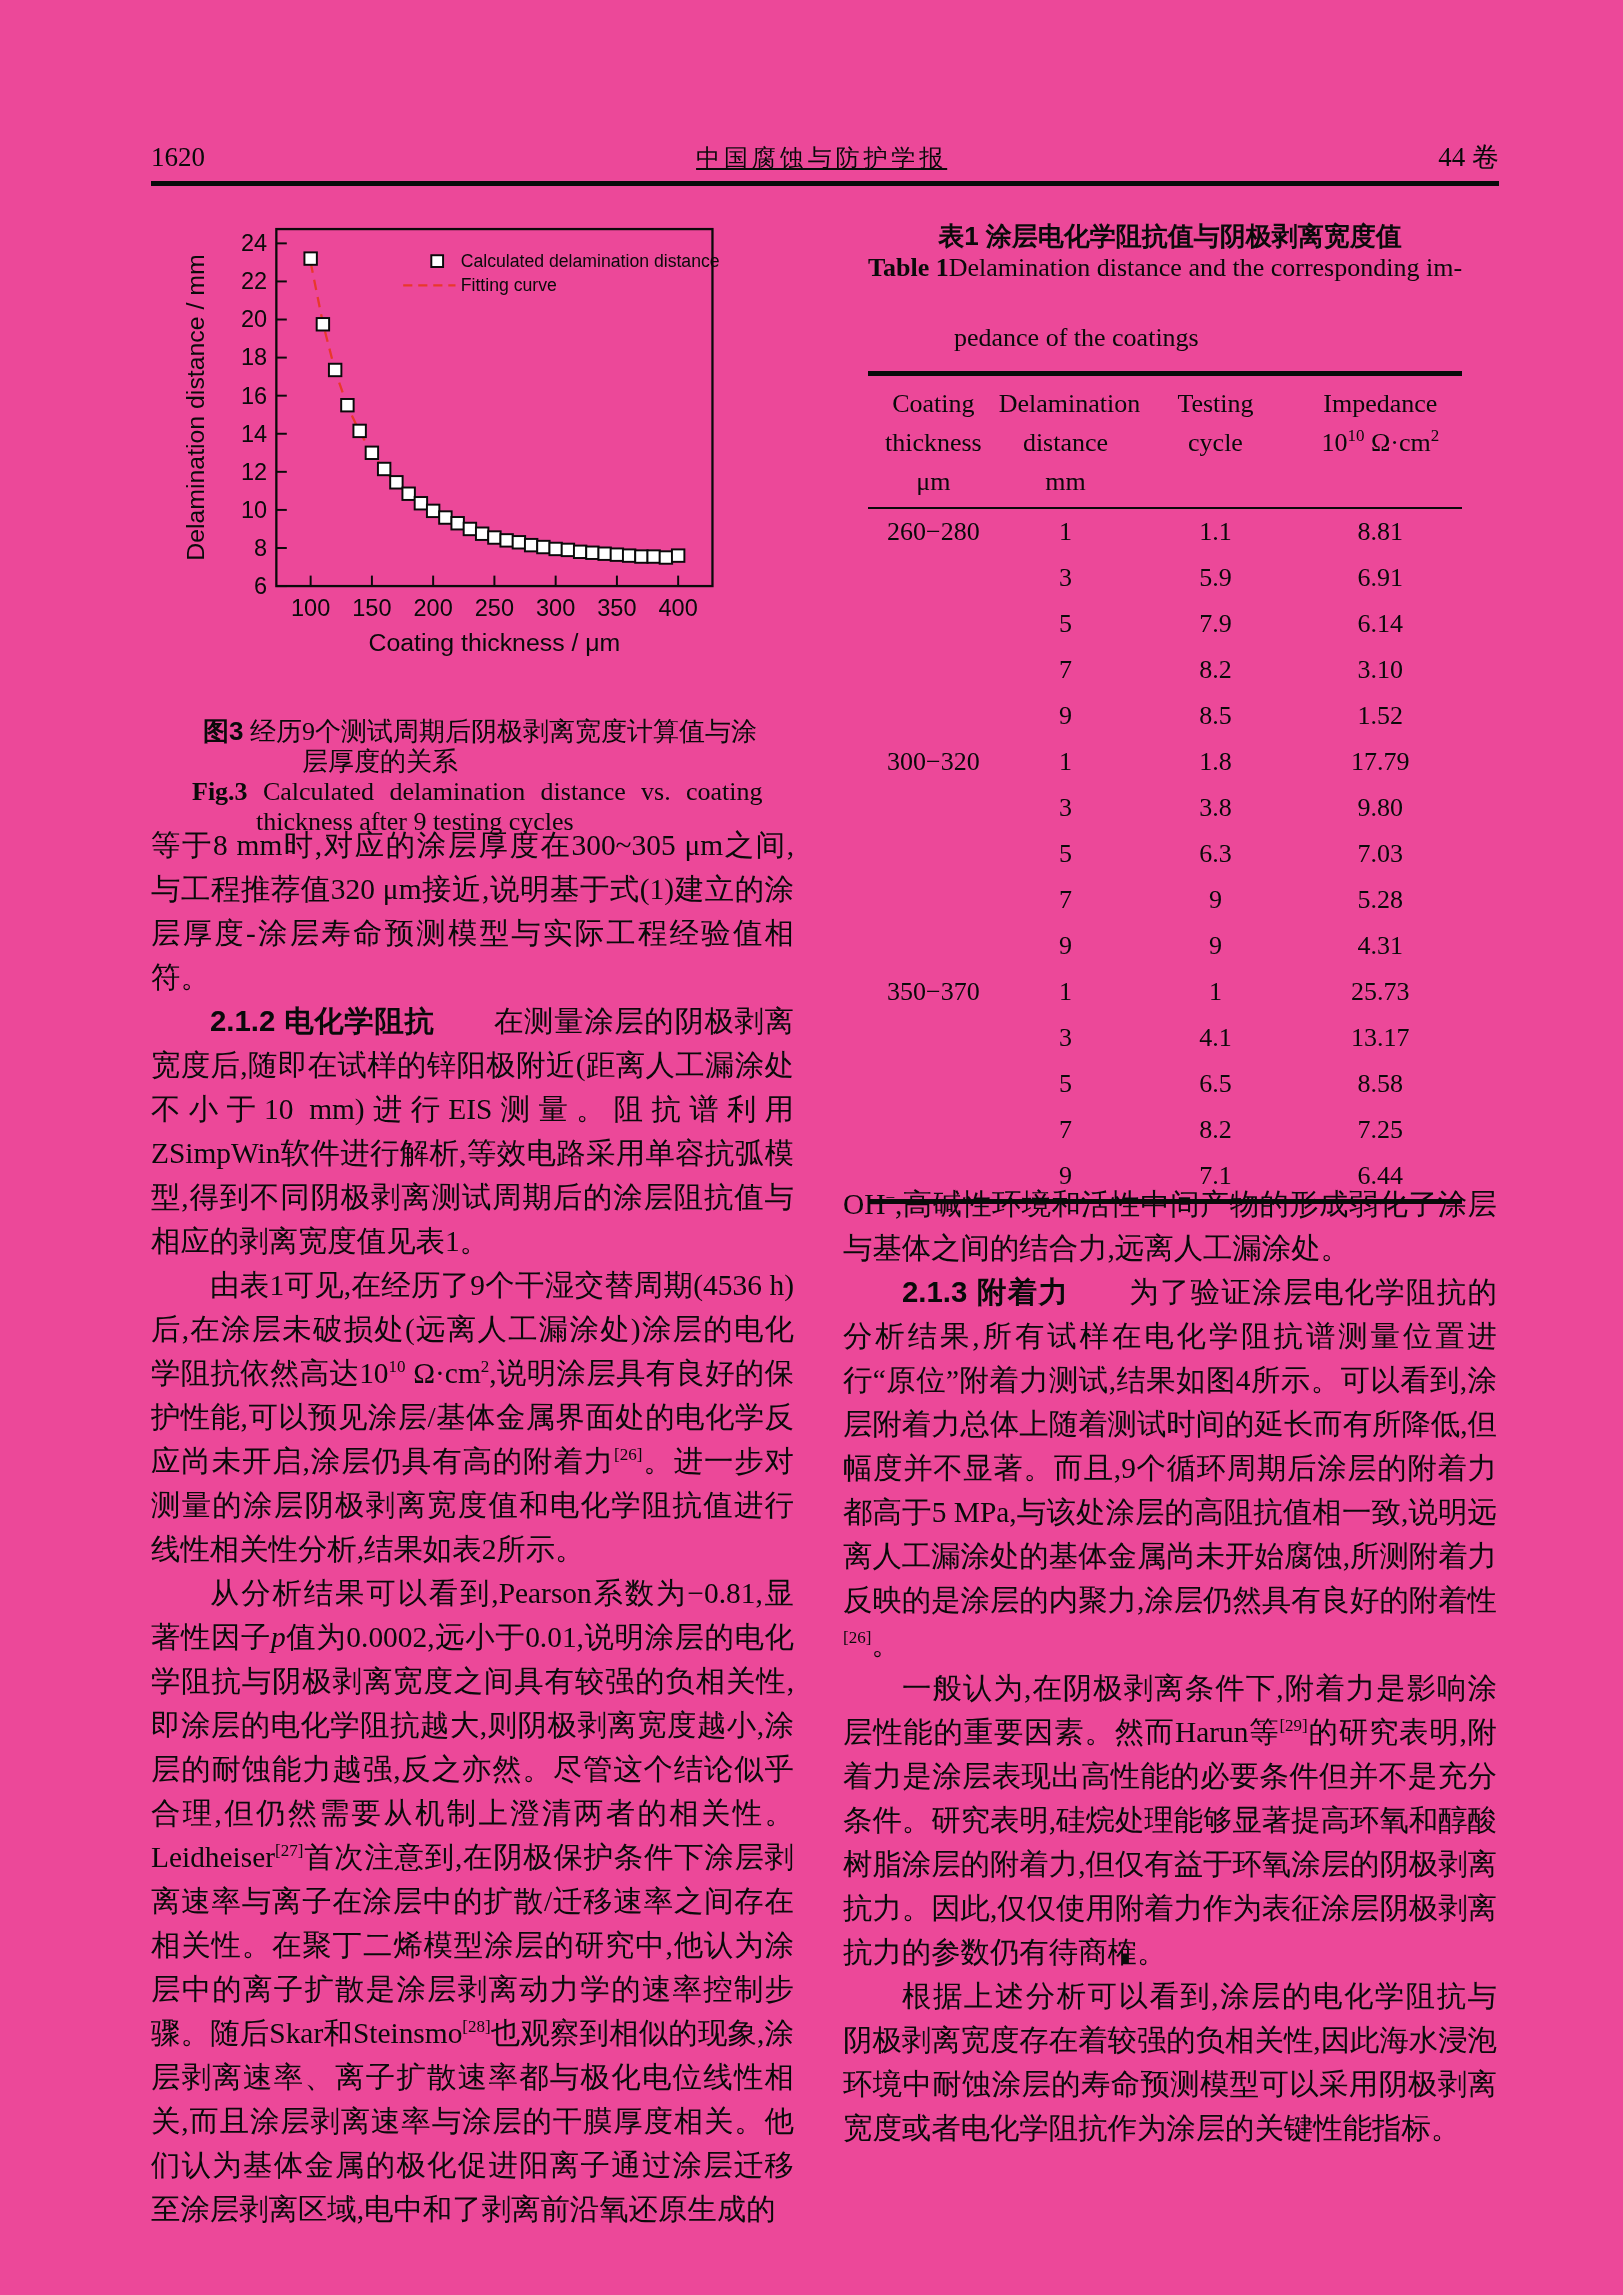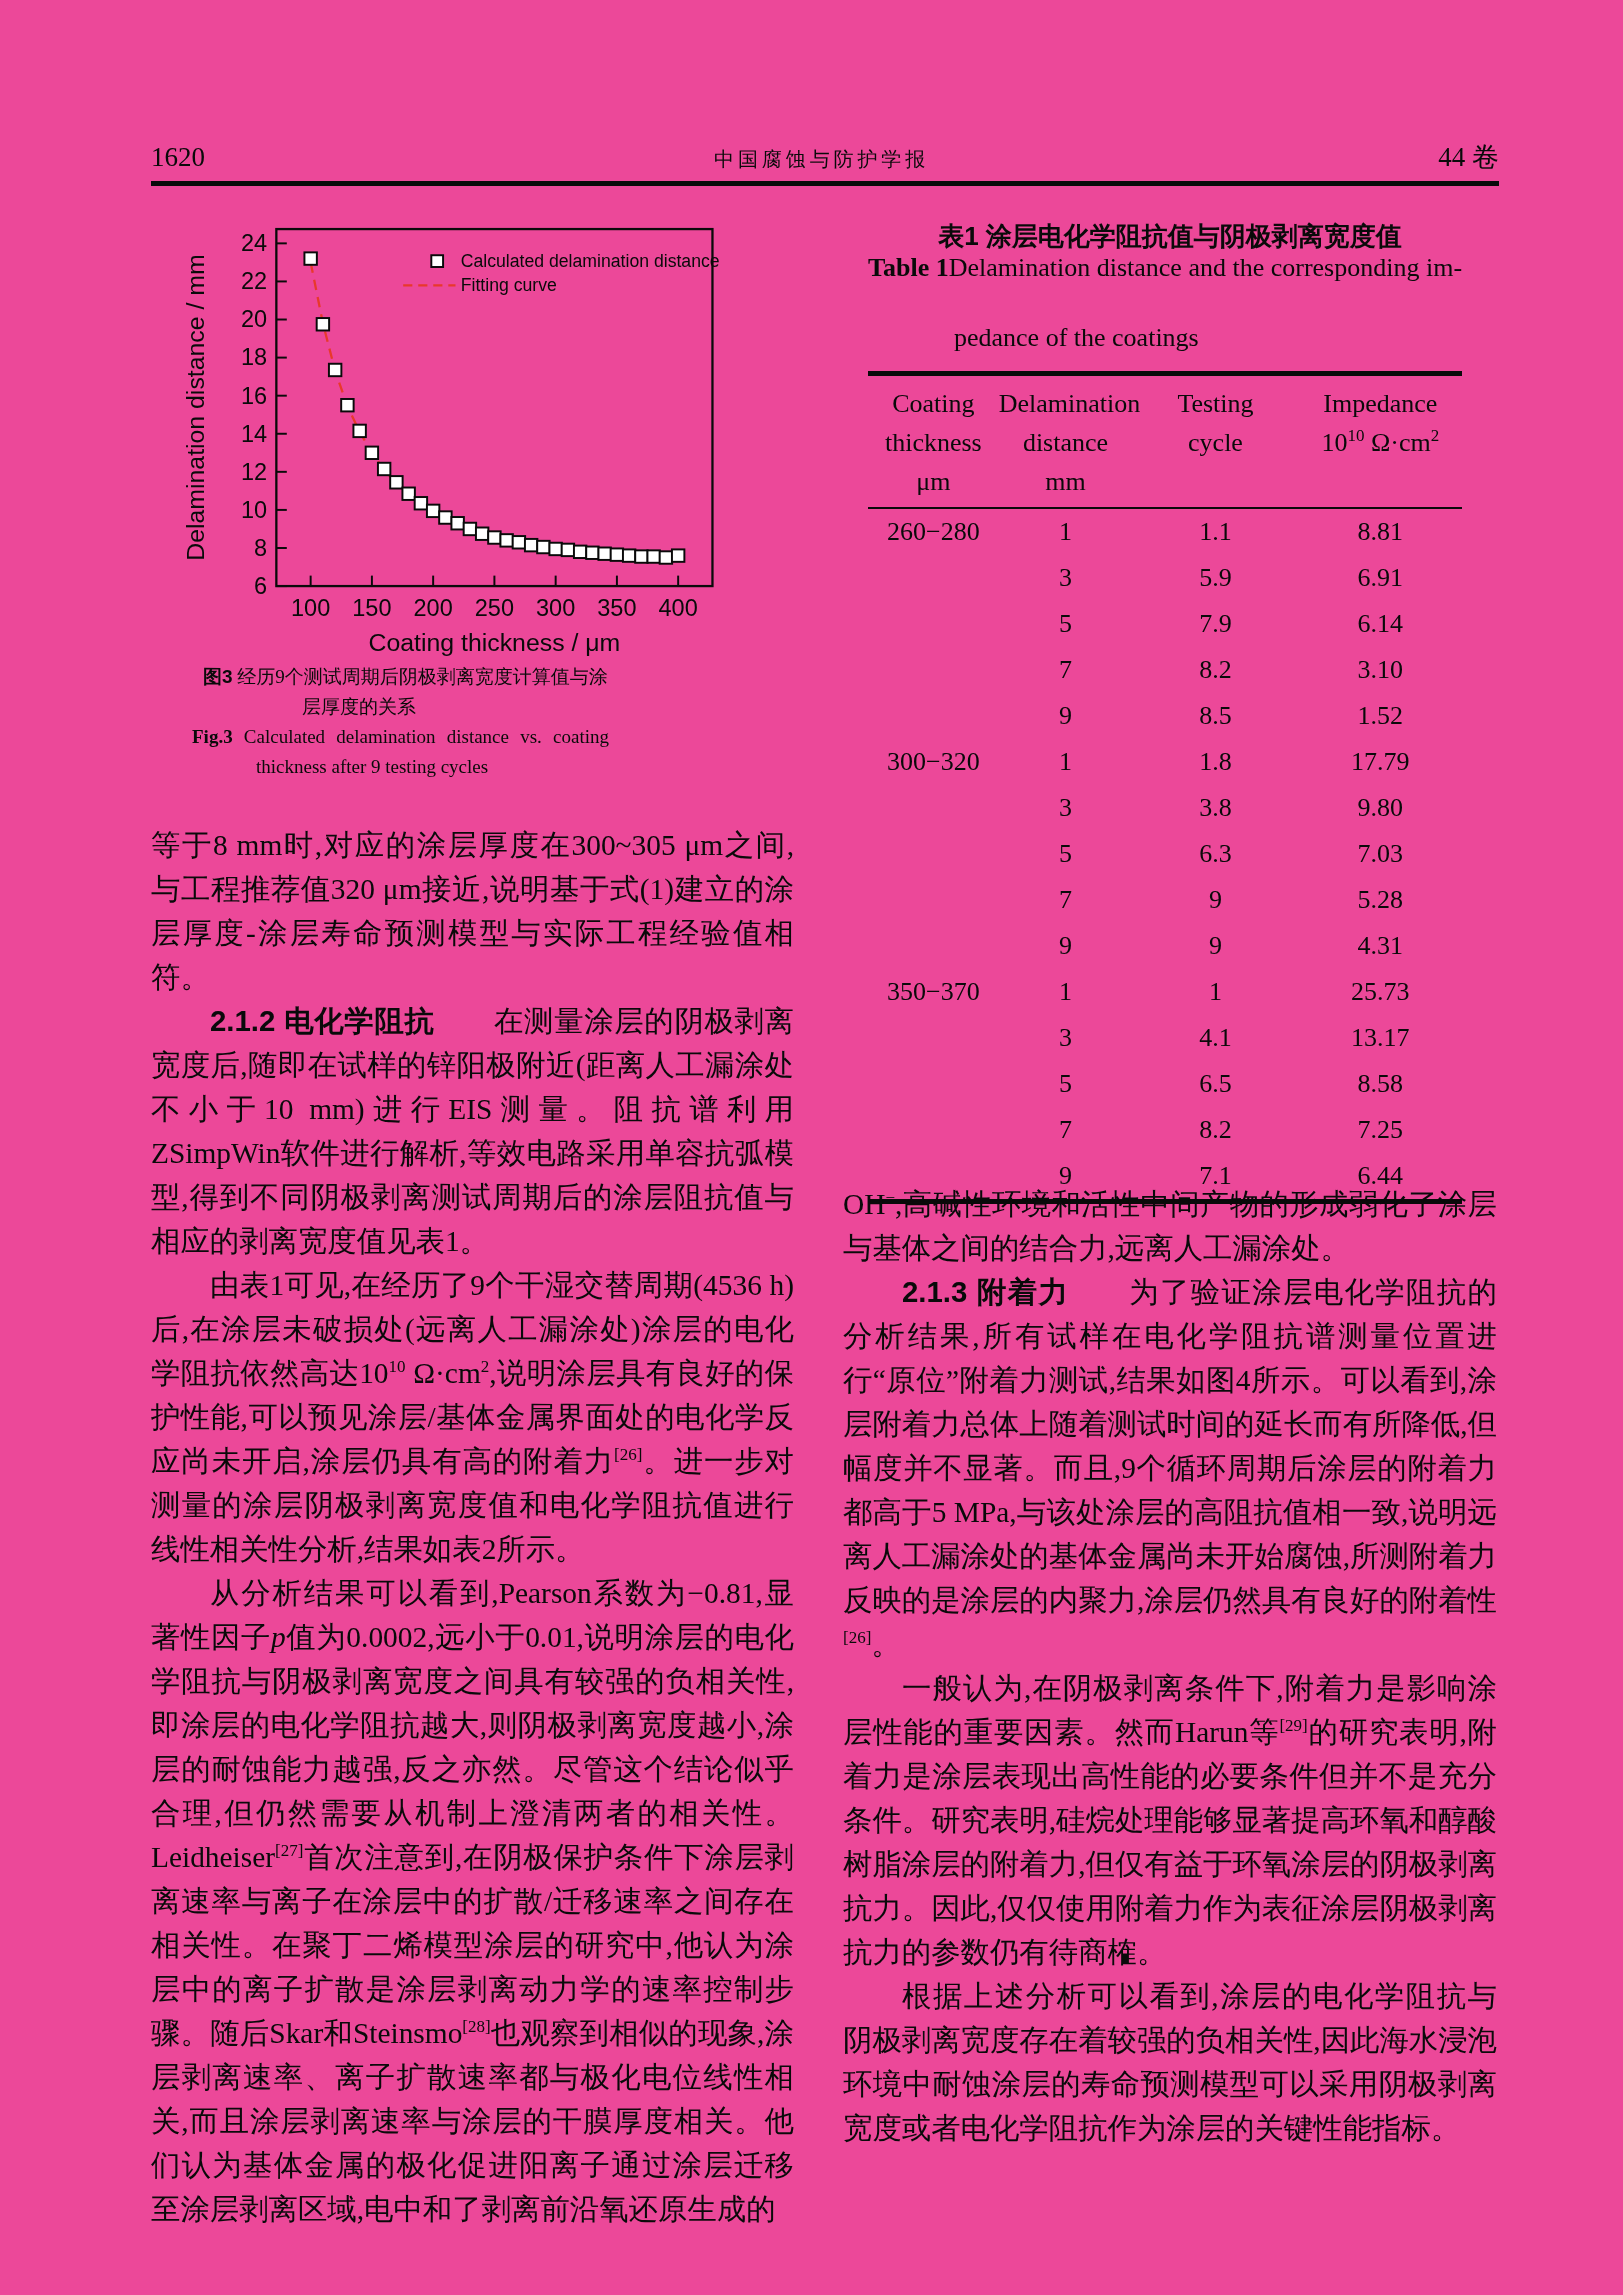--- a/index.html
+++ b/index.html
@@ -7,28 +7,28 @@
     position:relative; width:1623px; height:2295px; background:#ec4899;
     font-family:"Liberation Serif","DejaVu Serif",serif; color:#0a0a0a;
     overflow:hidden;
   }
   
   .page-header {
     position:absolute; left:151px; top:139px; width:1348px;
     display:flex; justify-content:space-between; align-items:baseline;
     font-size:27px;
   }
-  .journal-title { letter-spacing:3.9px; font-size:20px; }
+  .journal-title { letter-spacing:3.9px; font-size:24px;text-decoration:underline; }
   .header-rule { position:absolute; left:151px; top:181px; width:1348px; height:4.6px; background:#0a0a0a; }
 
   
   .fig-chart { position:absolute; left:151px; top:216px; width:643px; height:459px; }
   .chart-text { font-family:"Liberation Sans","DejaVu Sans",sans-serif; fill:#0a0a0a; }
 
-  .fig-captions { position:absolute; left:151px; top:662px; width:643px; font-size:19px; }
+  .fig-captions { position:absolute; left:151px; top:716px; width:643px; font-size:26px; }
   .cap-line { line-height:30px; white-space:nowrap; }
   .cap-zh1 { padding-left:52px; }
   .cap-zh2 { padding-left:151px; }
   .cap-en1 { padding-left:41px; word-spacing:0.34em; }
   .cap-en2 { padding-left:105px; }
 
   
   .col-body {
     position:absolute; font-size:29.4px; line-height:44px;
     text-align:justify; text-justify:inter-ideograph;

